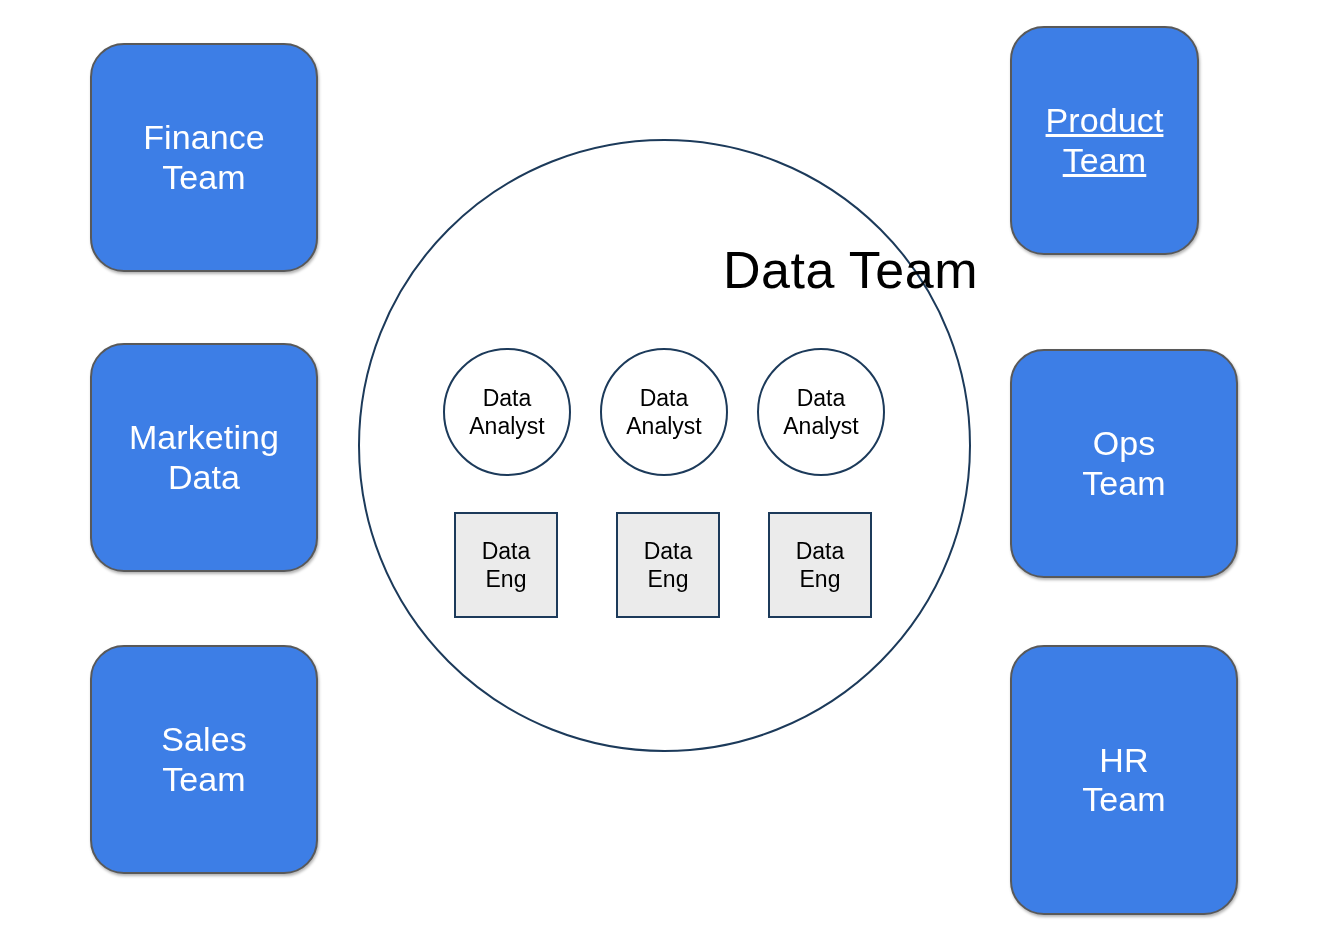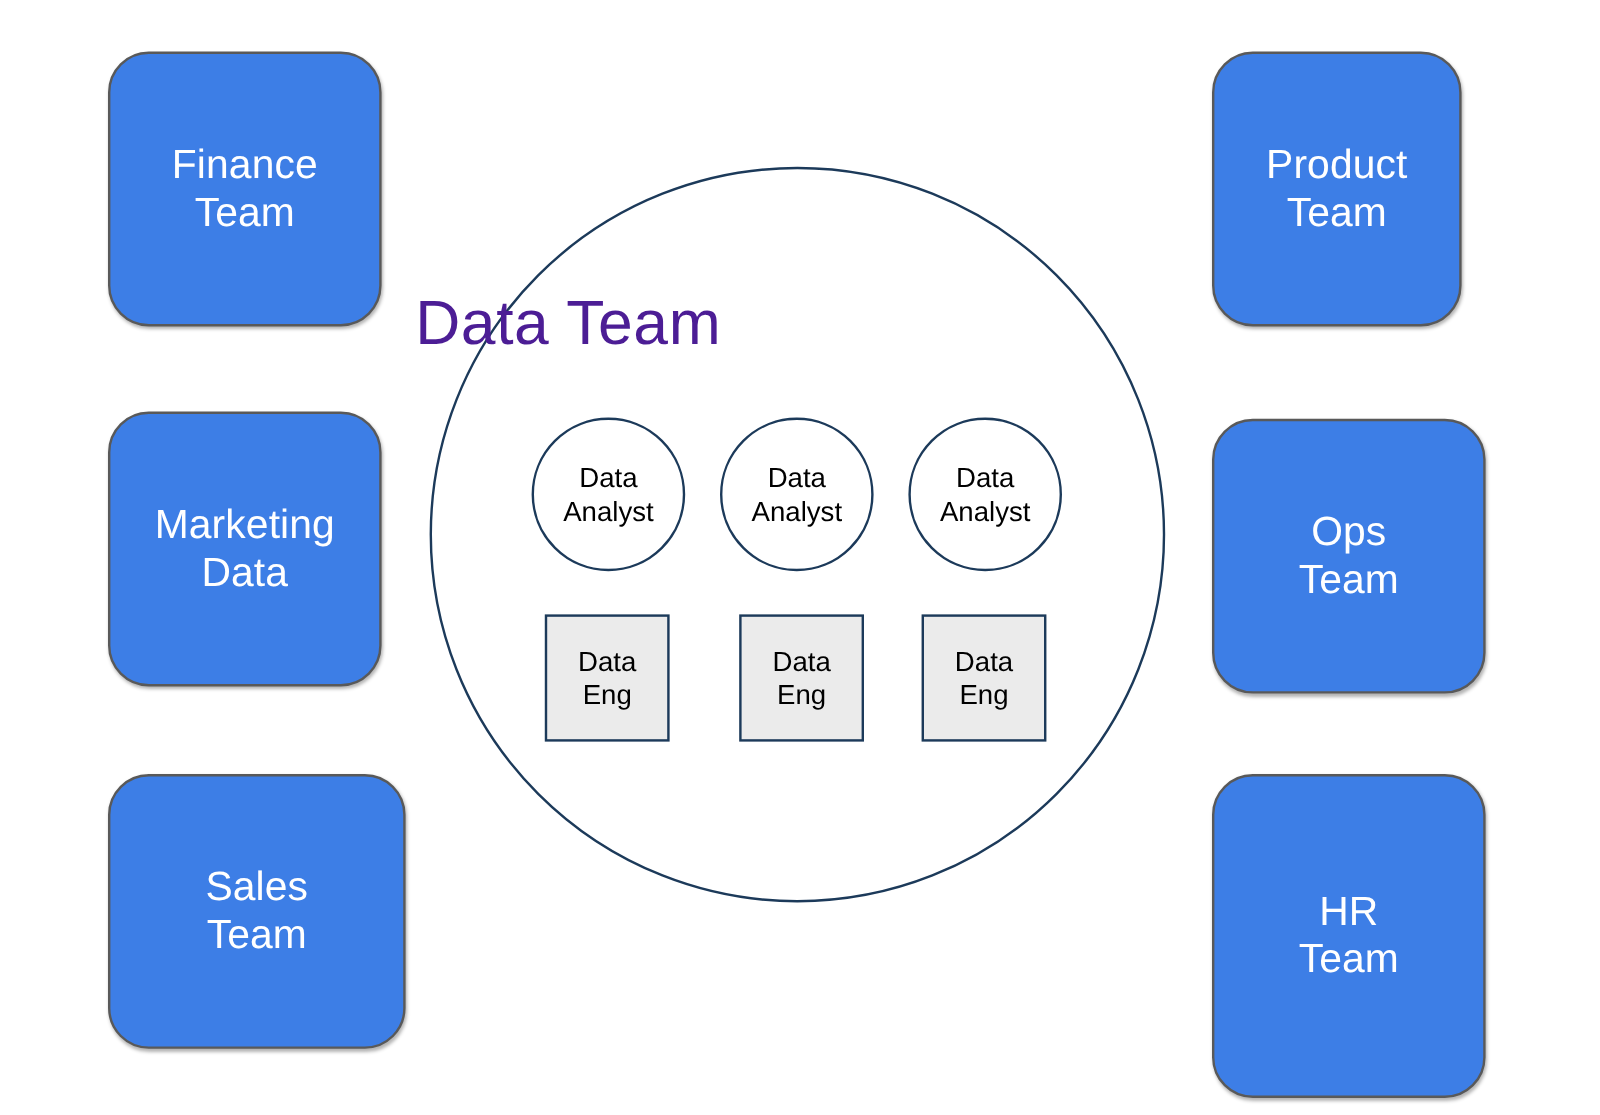--- a/index.html
+++ b/index.html
@@ -36,46 +36,46 @@
     font-weight: 400;
     letter-spacing: 0.1px;
   }
   .team-box .label {
     display: block;
     white-space: pre-line;
   }
 
   .box-finance   { left: 90px;   top: 43px;  width: 228px; height: 229px; }
   .box-marketing { left: 90px;   top: 343px; width: 228px; height: 229px; }
-  .box-sales     { left: 90px;   top: 645px; width: 248px; height: 229px; }
-  .box-product   { left: 1010px; top: 43px;  width: 208px; height: 229px; }
+  .box-sales     { left: 90px;   top: 645px; width: 228px; height: 229px; }
+  .box-product   { left: 1010px; top: 26px;  width: 189px; height: 229px; text-decoration: underline; }
   .box-ops       { left: 1010px; top: 349px; width: 228px; height: 229px; }
   .box-hr        { left: 1010px; top: 645px; width: 228px; height: 270px; }
 
   
   .big-circle {
     position: absolute;
     box-sizing: border-box;
     left: 358px;
     top: 139px;
     width: 613px;
     height: 613px;
     border: 2px solid #1c3a5a;
     border-radius: 50%;
     background: #ffffff;
   }
 
   .big-title {
     position: absolute;
-    left: 346px;
+    left: 365px;
     top: 240px;
     width: 613px;
-    text-align: left;
+    text-align: right;
     font-size: 52px;
-    color: #4c1d95;
+    color: #000000;
     letter-spacing: 0.5px;
     font-weight: 400;
   }
 
   
   .analyst {
     position: absolute;
     box-sizing: border-box;
     width: 128px;
     height: 128px;

